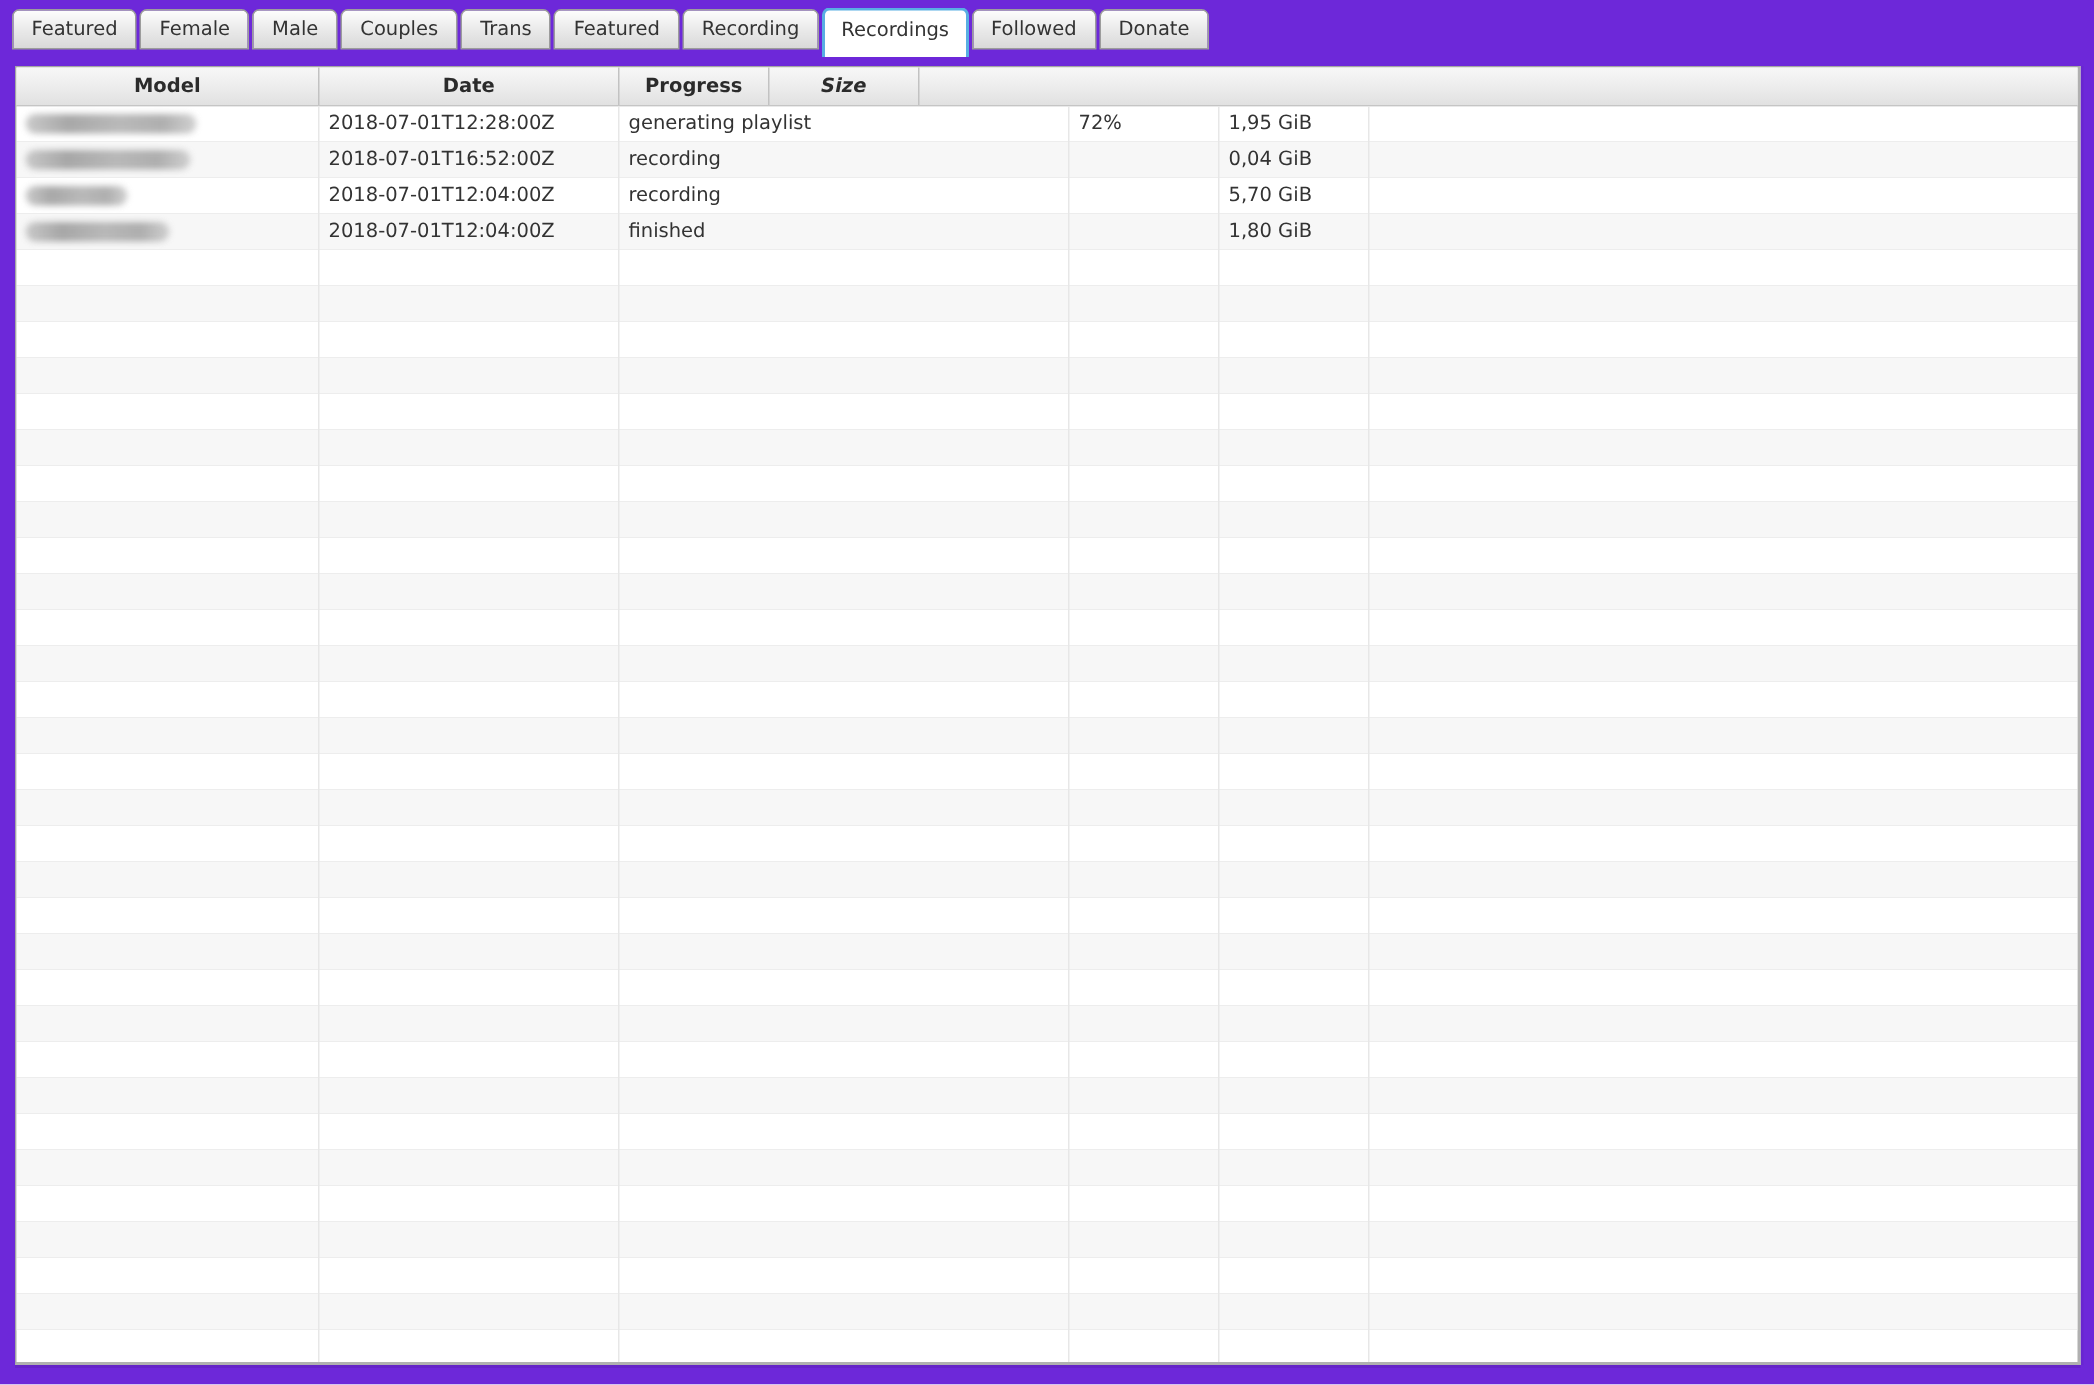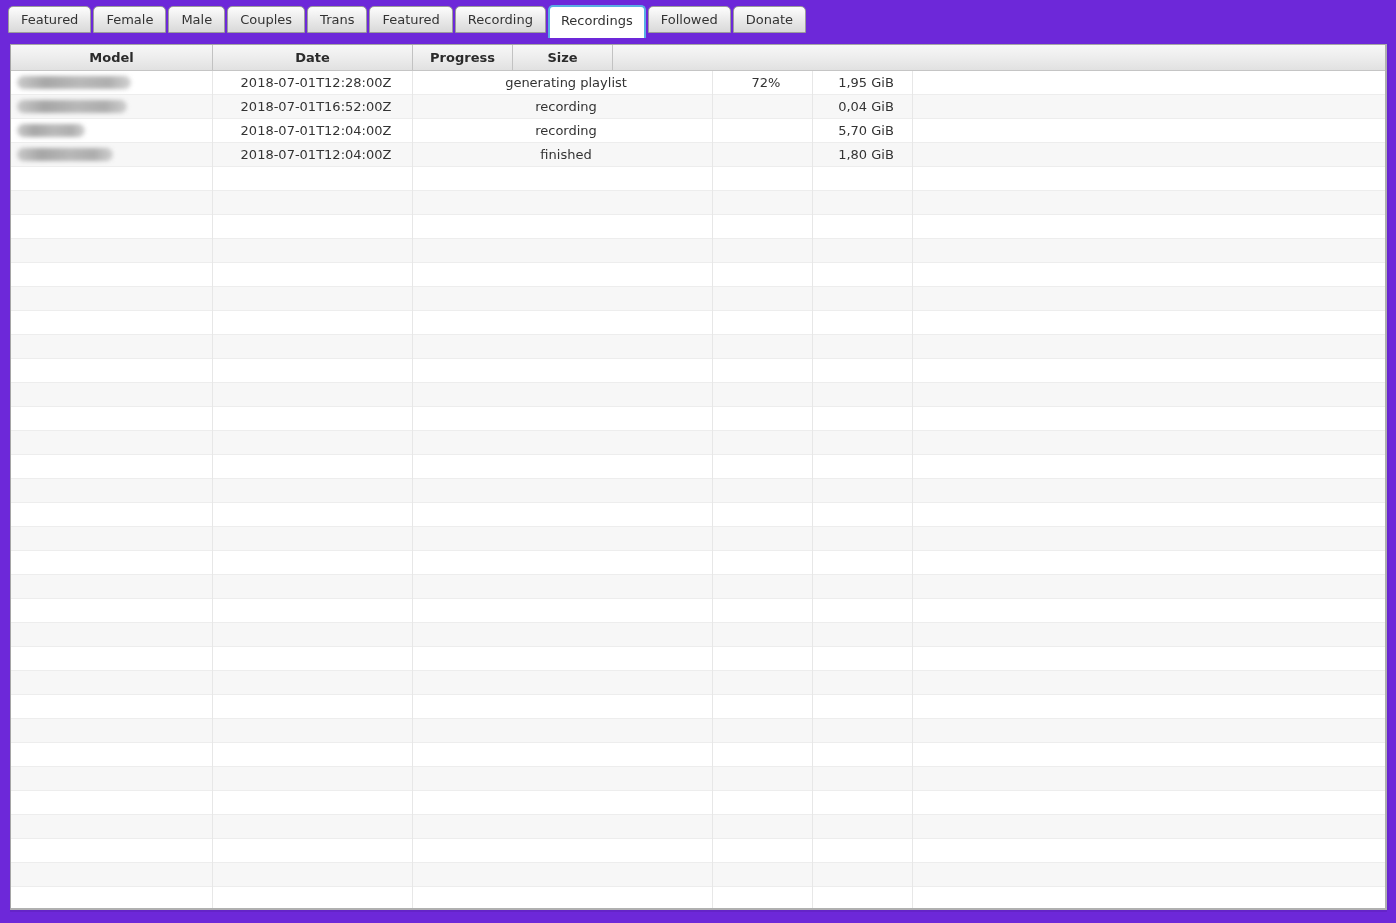--- a/index.html
+++ b/index.html
@@ -86,21 +86,21 @@
     font-size: 13px;
     font-weight: bold;
     color: #2b2b2b;
     overflow: hidden;
     white-space: nowrap;
   }
   .th.c0 { width: 202px; text-align: center; }
   .th.c1 { width: 200px; }
   .th.c2 { width: 300px; }
   .th.c3 { width: 100px; }
-  .th.c4 { width: 100px; }
+  .th.c4 { width: 100px; font-style: italic; }
   .th.c5 { flex: 1; border-right: none; }
 
   .tbody {
     position: absolute;
     top: 26px; left: 0; right: 0; bottom: 0;
     overflow: hidden;
   }
   .stripes {
     position: absolute;
     top: 0; left: 0; right: 0;
@@ -120,21 +120,21 @@
     background: #e7e7e7;
   }
   .g0 { left: 201px; }
   .g1 { left: 401px; }
   .g2 { left: 701px; }
   .g3 { left: 801px; }
   .g4 { left: 901px; }
 
   .rows {
     position: absolute;
-    top: 0; left: 0; right: 4px; text-align: center;
+    top: 0; left: 0; right: 4px;
   }
   .row {
     height: 24px;
     display: flex;
     cursor: default;
   }
   .td {
     box-sizing: border-box;
     font-size: 13px;
     color: #333;

